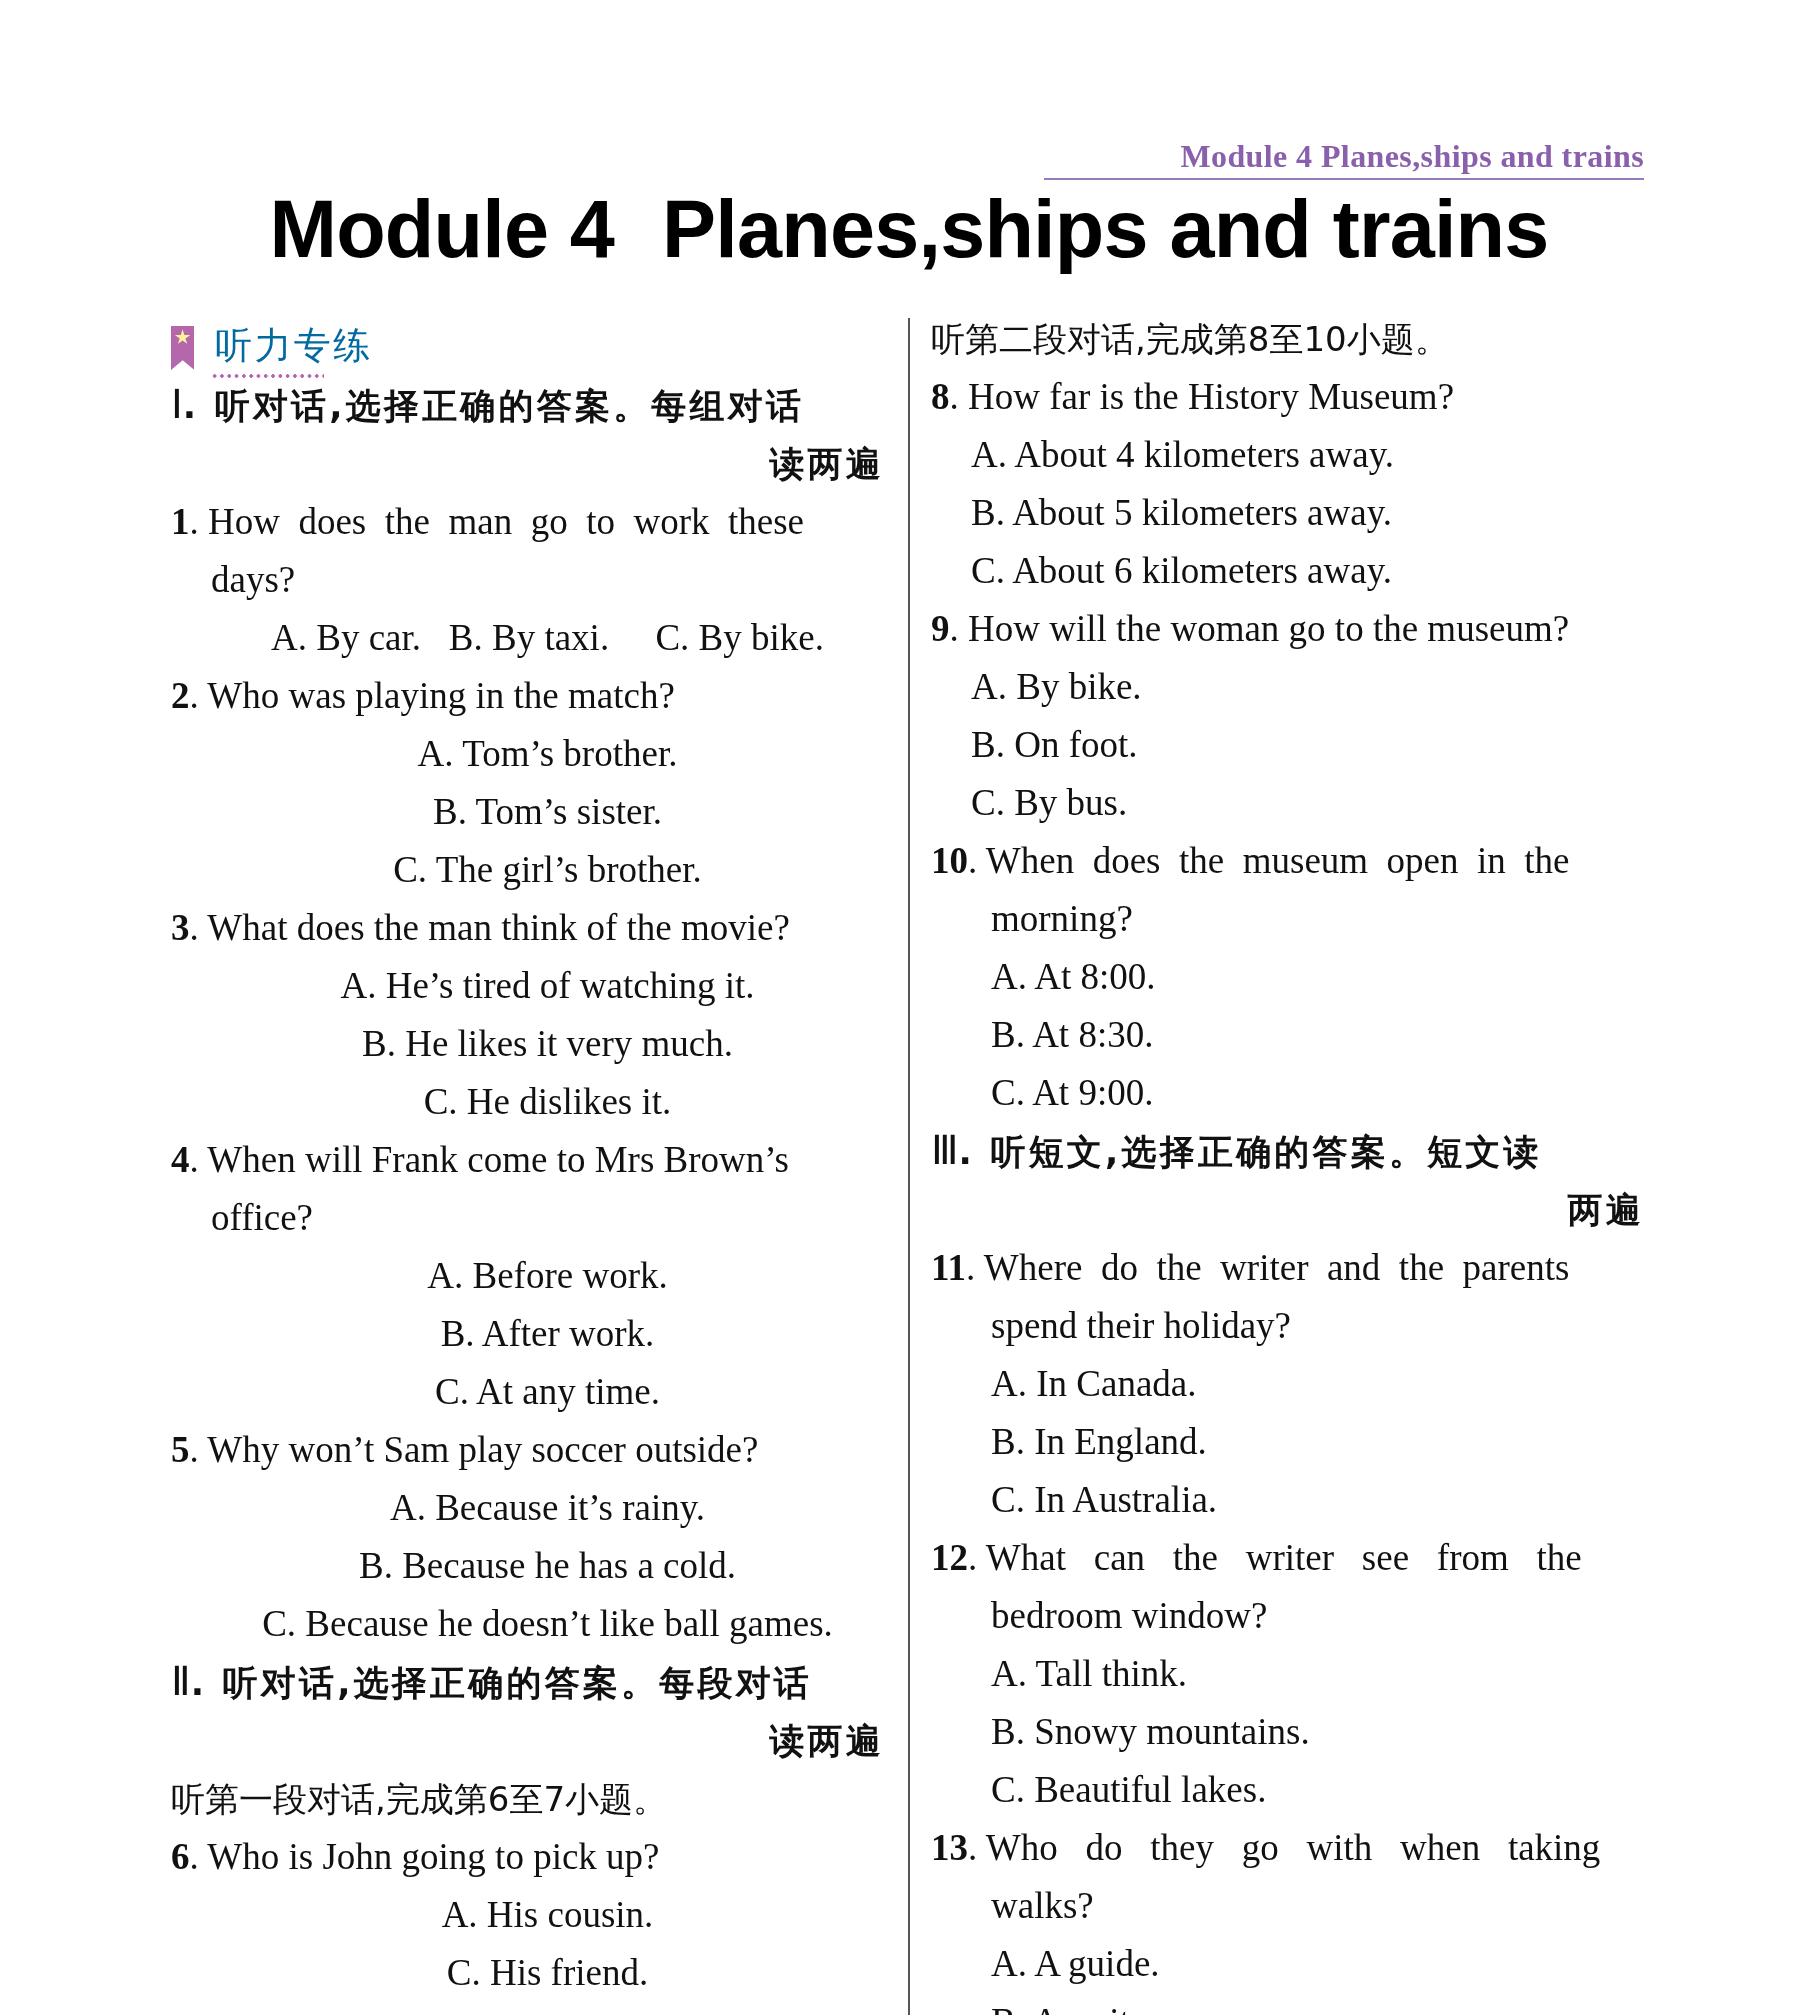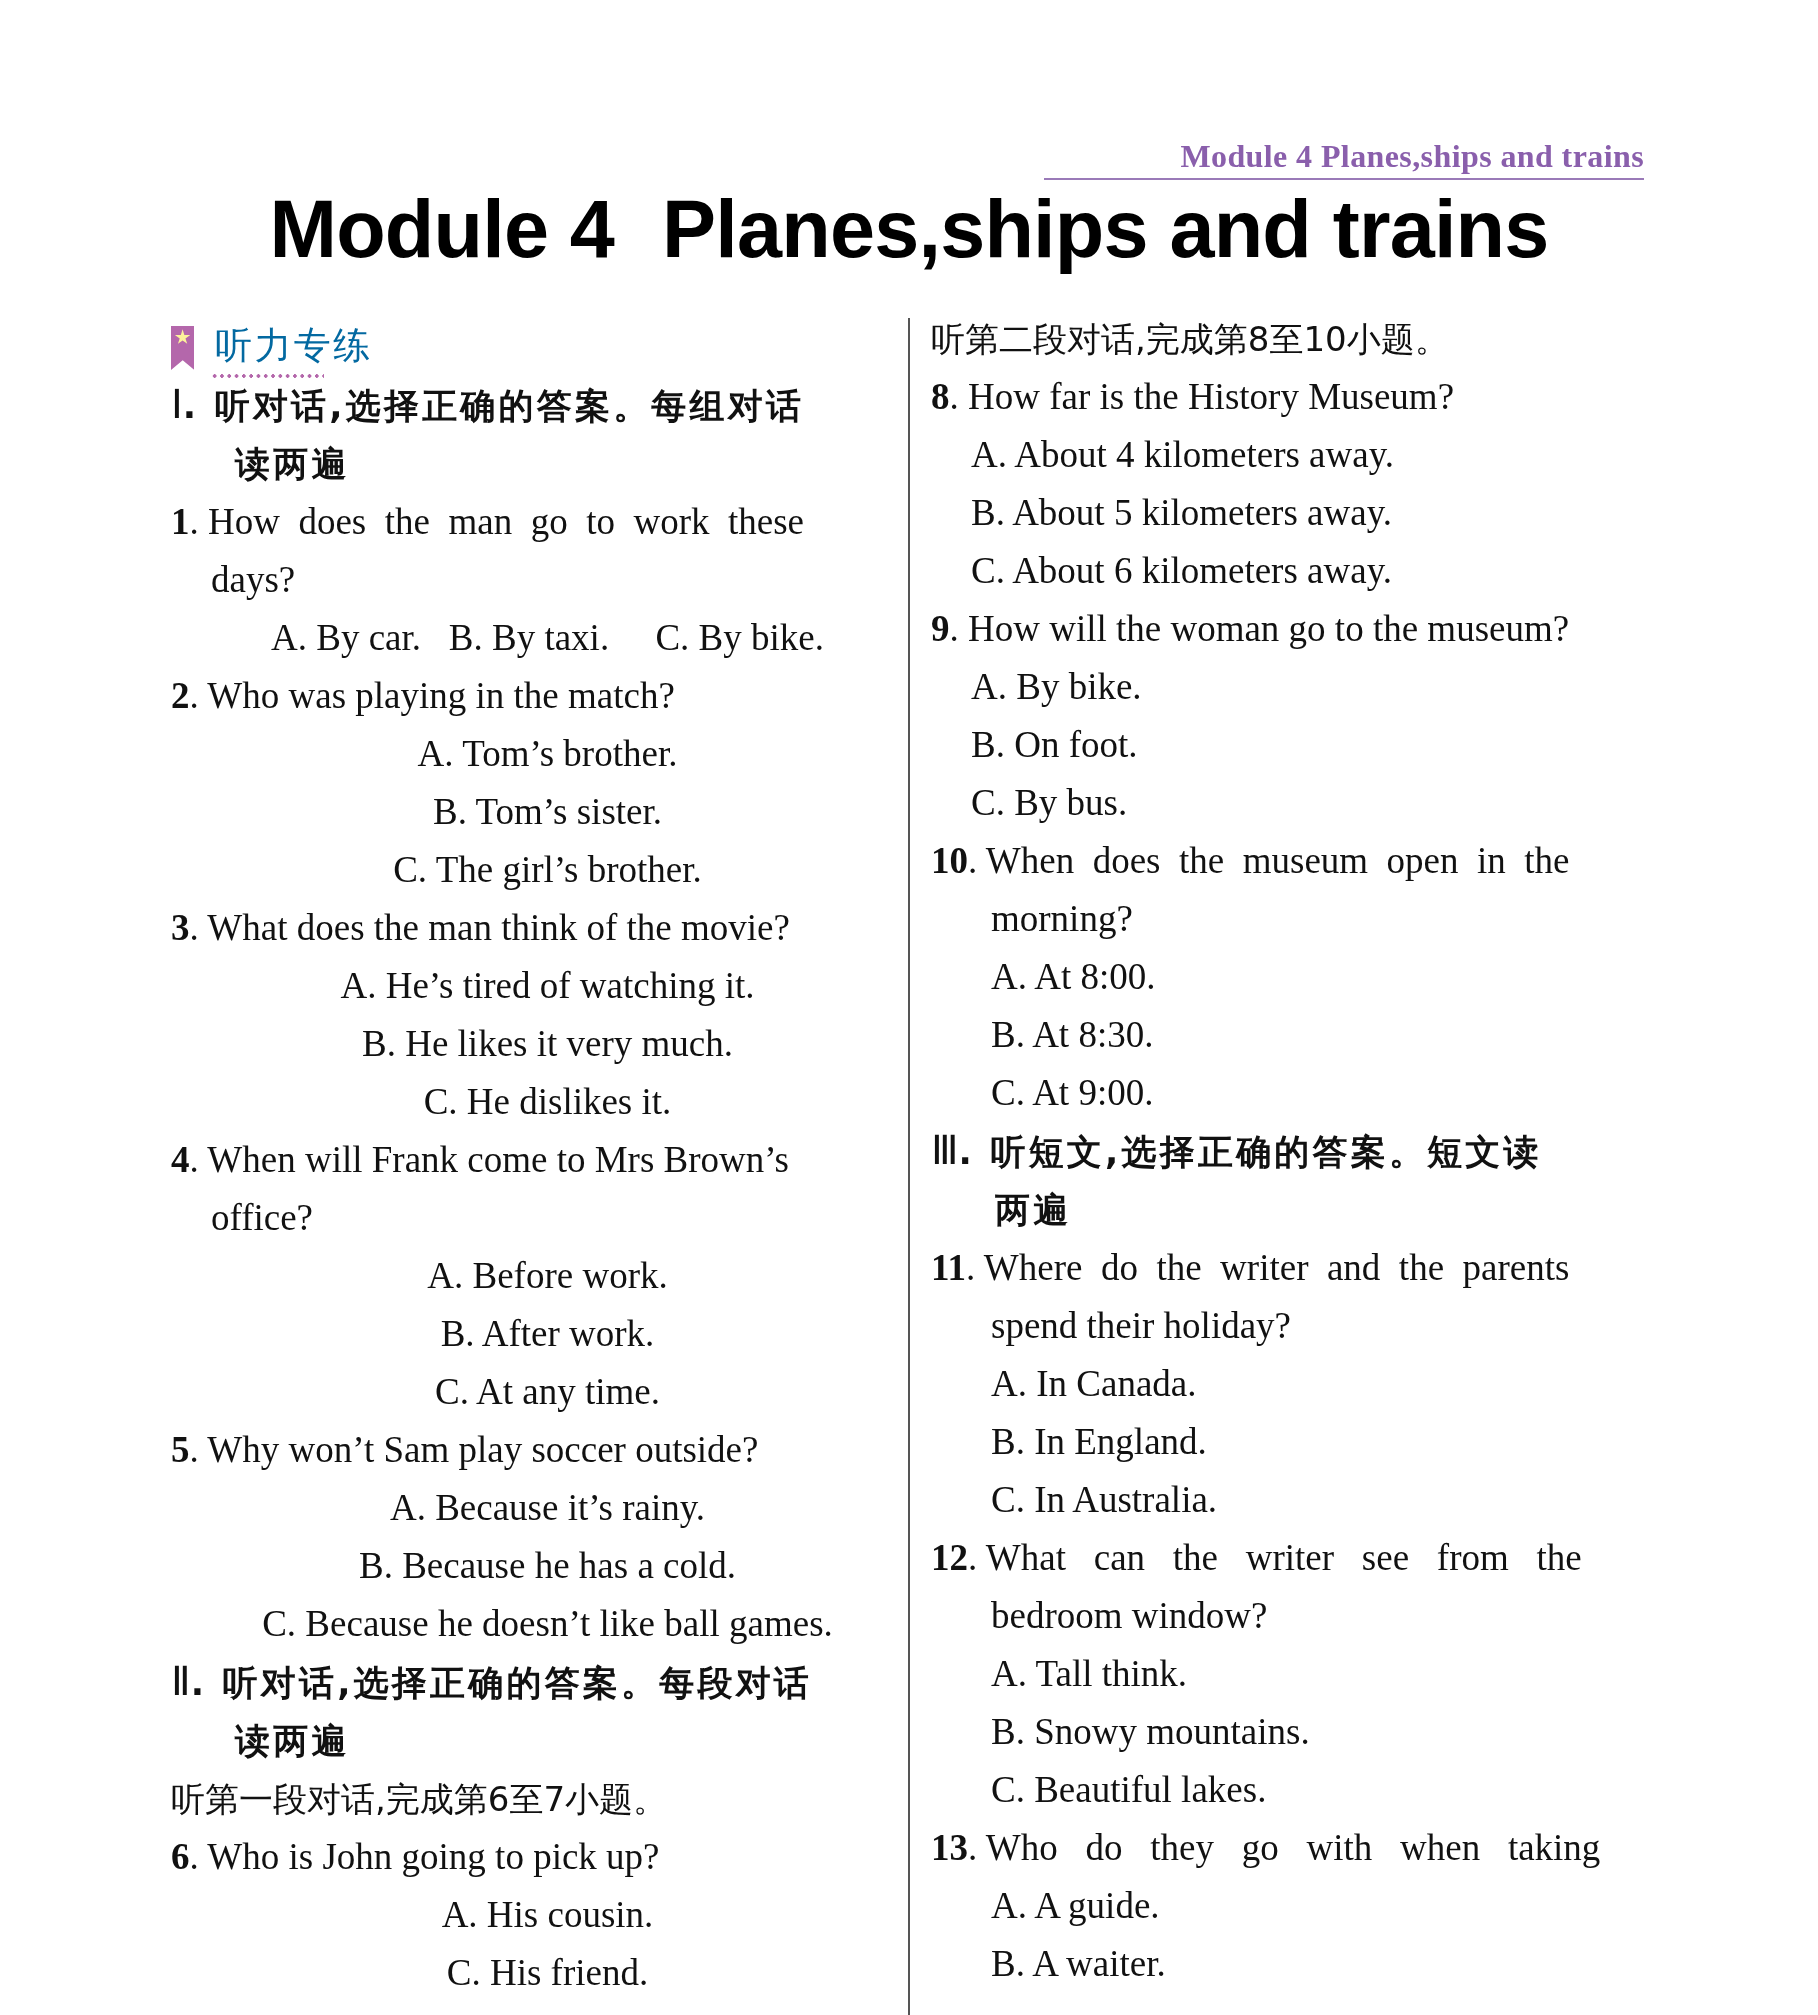--- a/index.html
+++ b/index.html
@@ -24,21 +24,21 @@
   .badge-flag { position: absolute; left: 0; top: 12px; width: 23.4px; height: 44px; background: #b467ab;
     clip-path: polygon(0 0, 100% 0, 100% 100%, 50% 78%, 0 100%); }
   .badge-star { position: absolute; left: 3.6px; top: 15.3px; width: 16px; height: 16px; background: #fdf29b;
     clip-path: polygon(50% 0%, 61% 35%, 98% 35%, 68% 57%, 79% 91%, 50% 70%, 21% 91%, 32% 57%, 2% 35%, 39% 35%); }
   .badge-text { position: absolute; left: 44px; top: 6px; font-family: "DejaVu Sans", sans-serif;
     font-weight: normal; font-size: 37px; color: #0369a1; line-height: 52px; letter-spacing: 2.4px; }
   .badge-dots { position: absolute; left: 40px; top: 60px; width: 113px; height: 4px;
     background-image: radial-gradient(circle, #b467ab 1.6px, transparent 2px); background-size: 7.3px 4px; }
   .sec-head { font-family: "DejaVu Sans", sans-serif; font-weight: bold; font-size: 35px; letter-spacing: 3.2px; }
   .sec-head .roman { font-family: "Liberation Serif", serif; font-weight: normal; font-size: 40px; letter-spacing: 0; }
-  .sec-head .cont { padding-left: 64px; display: block; }
+  .sec-head .cont { padding-left: 64px; display: block; text-align: right; }
   .sub-instr { font-family: "DejaVu Sans", sans-serif; font-size: 34px; }
   .q { display: block; }
   .q .qnum { font-weight: bold; }
   .q-text-wrap { display: block; text-align: justify; text-align-last: left; }
   .col-left .q-cont { padding-left: 40px; display: block; }
   .col-right .q-cont { padding-left: 60px; display: block; }
   .col-left .opt { padding-left: 40px; display: block; text-align: center; }
   .col-right .opt { padding-left: 40px; display: block; }
   .col-right .opt.wide { padding-left: 60px; }
   .opts-inline { padding-left: 40px; display: block; white-space: pre; text-align: center; }
@@ -157,19 +157,20 @@
   <div class="q">
     <span class="q-text-wrap"><span class="qnum">12</span>. <span style="white-space:pre">What   can   the   writer   see   from   the</span></span>
     <span class="q-cont">bedroom window?</span>
     <span class="opt wide">A. Tall think.</span>
     <span class="opt wide">B. Snowy mountains.</span>
     <span class="opt wide">C. Beautiful lakes.</span>
   </div>
 
   <div class="q">
     <span class="q-text-wrap"><span class="qnum">13</span>. <span style="white-space:pre">Who   do   they   go   with   when   taking</span></span>
+    <span class="q-cont">walks?</span>
     <span class="opt wide">A. A guide.</span>
     <span class="opt wide">B. A waiter.</span>
 
   </div>
 
 </div>
 
 
 </body></html>

